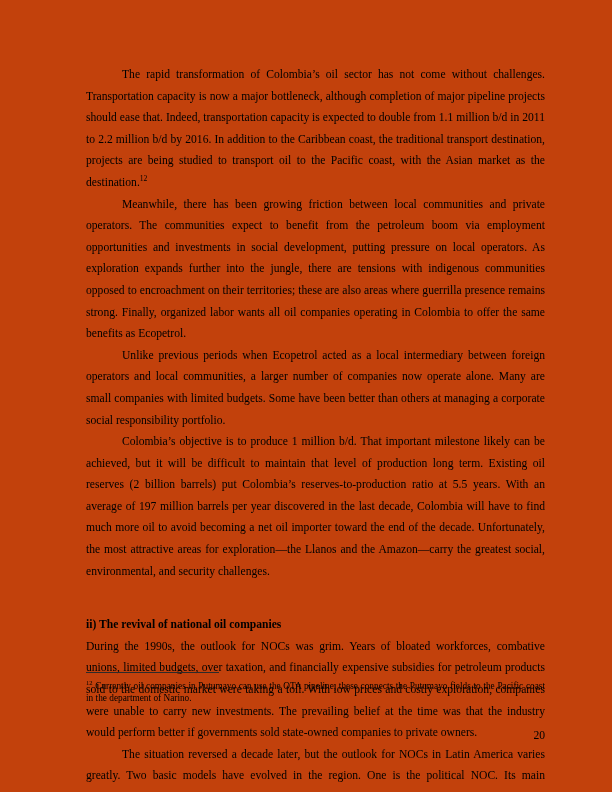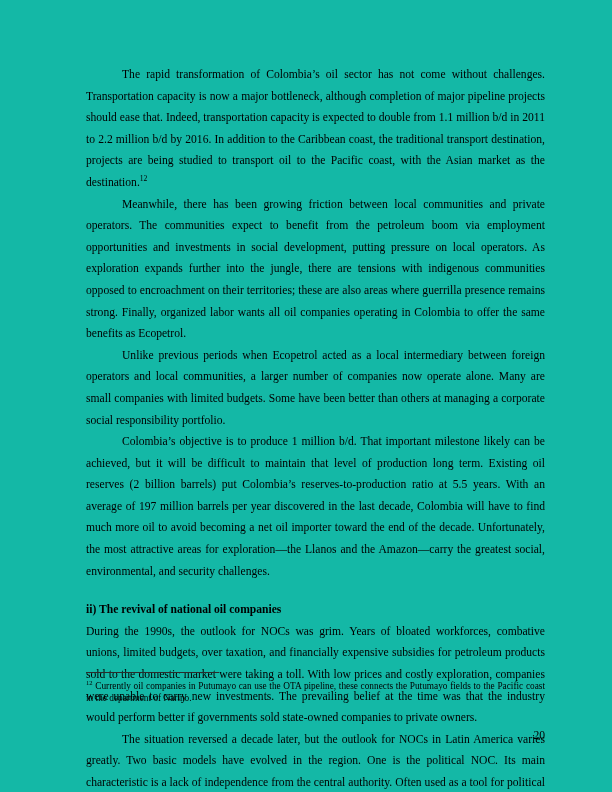--- a/index.html
+++ b/index.html
@@ -14,21 +14,21 @@
     color: #000000;
     position: relative;
     overflow: hidden;
   }
   .page {
     position: absolute;
     left: 0;
     top: 0;
     width: 612px;
     height: 792px;
-    background: #14b8a6;
+    background: #c2410c;
   }
   .content {
     position: absolute;
     left: 86px;
     top: 64px;
     width: 459px;
   }
   p.body-para {
     margin: 0 0 0 0;
     font-size: 11.6px;
@@ -43,21 +43,21 @@
   }
   h2.section-heading {
     margin: 0;
     font-size: 11.6px;
     line-height: 21.6px;
     font-weight: bold;
     text-align: left;
     text-indent: 0;
   }
   .heading-block {
-    margin-top: 17px;
+    margin-top: 32px;
   }
   sup.fnref {
     font-size: 7.6px;
     vertical-align: super;
     line-height: 0;
   }
   .footnote-area {
     position: absolute;
     left: 86px;
     top: 672px;

